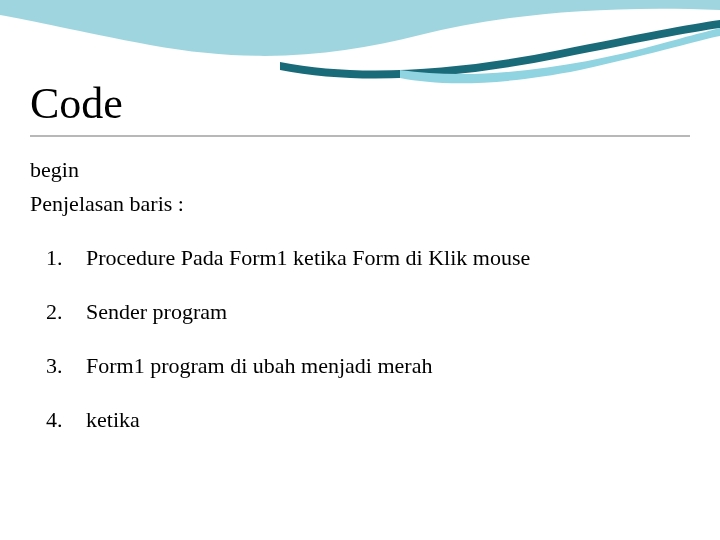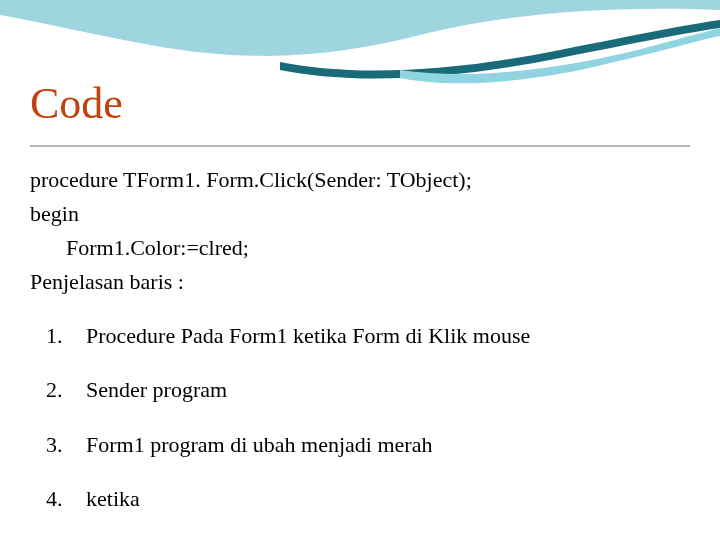--- a/index.html
+++ b/index.html
@@ -24,24 +24,24 @@
     height: 100%;
   }
   .content {
     position: absolute;
     top: 78px;
     left: 30px;
     right: 30px;
   }
   .title {
     font-size: 44px;
-    color: #c2410c;
+    color: #000000;
     font-weight: normal;
     font-family: Georgia, serif;
-    margin-bottom: 16px;
+    margin-bottom: 6px;
   }
   .divider {
     height: 2px;
     background: #b8b8b8;
     width: 660px;
     margin-bottom: 16px;
   }
   .body-text {
     font-size: 22px;
     line-height: 1.55;
@@ -75,23 +75,21 @@
     <path d="M280,62 C360,78 460,70 560,50 C640,34 690,24 720,20 L720,28 C690,32 640,42 560,58 C460,78 360,86 280,70 Z" fill="#1a6b7a"></path>
     <path d="M400,70 C480,82 580,66 660,44 C700,33 720,28 720,28 L720,36 C700,40 660,52 580,70 C500,86 440,86 400,78 Z" fill="#8fd4e0"></path>
   </svg>
 </div>
 
 <div class="content">
   <h1 class="title">Code</h1>
   <div class="divider"></div>
 
   <div class="body-text">
-    <div>procedure TForm1. Form.Click(Sender: TObject);</div>
     <div>begin</div>
-    <div class="indent">Form1.Color:=clred;</div>
     <div>Penjelasan baris :</div>
 
     <div class="list-row">
       <div class="list-num">1.</div>
       <div class="list-txt">Procedure Pada Form1 ketika Form di Klik mouse</div>
     </div>
     <div class="list-row">
       <div class="list-num">2.</div>
       <div class="list-txt">Sender program</div>
     </div>

